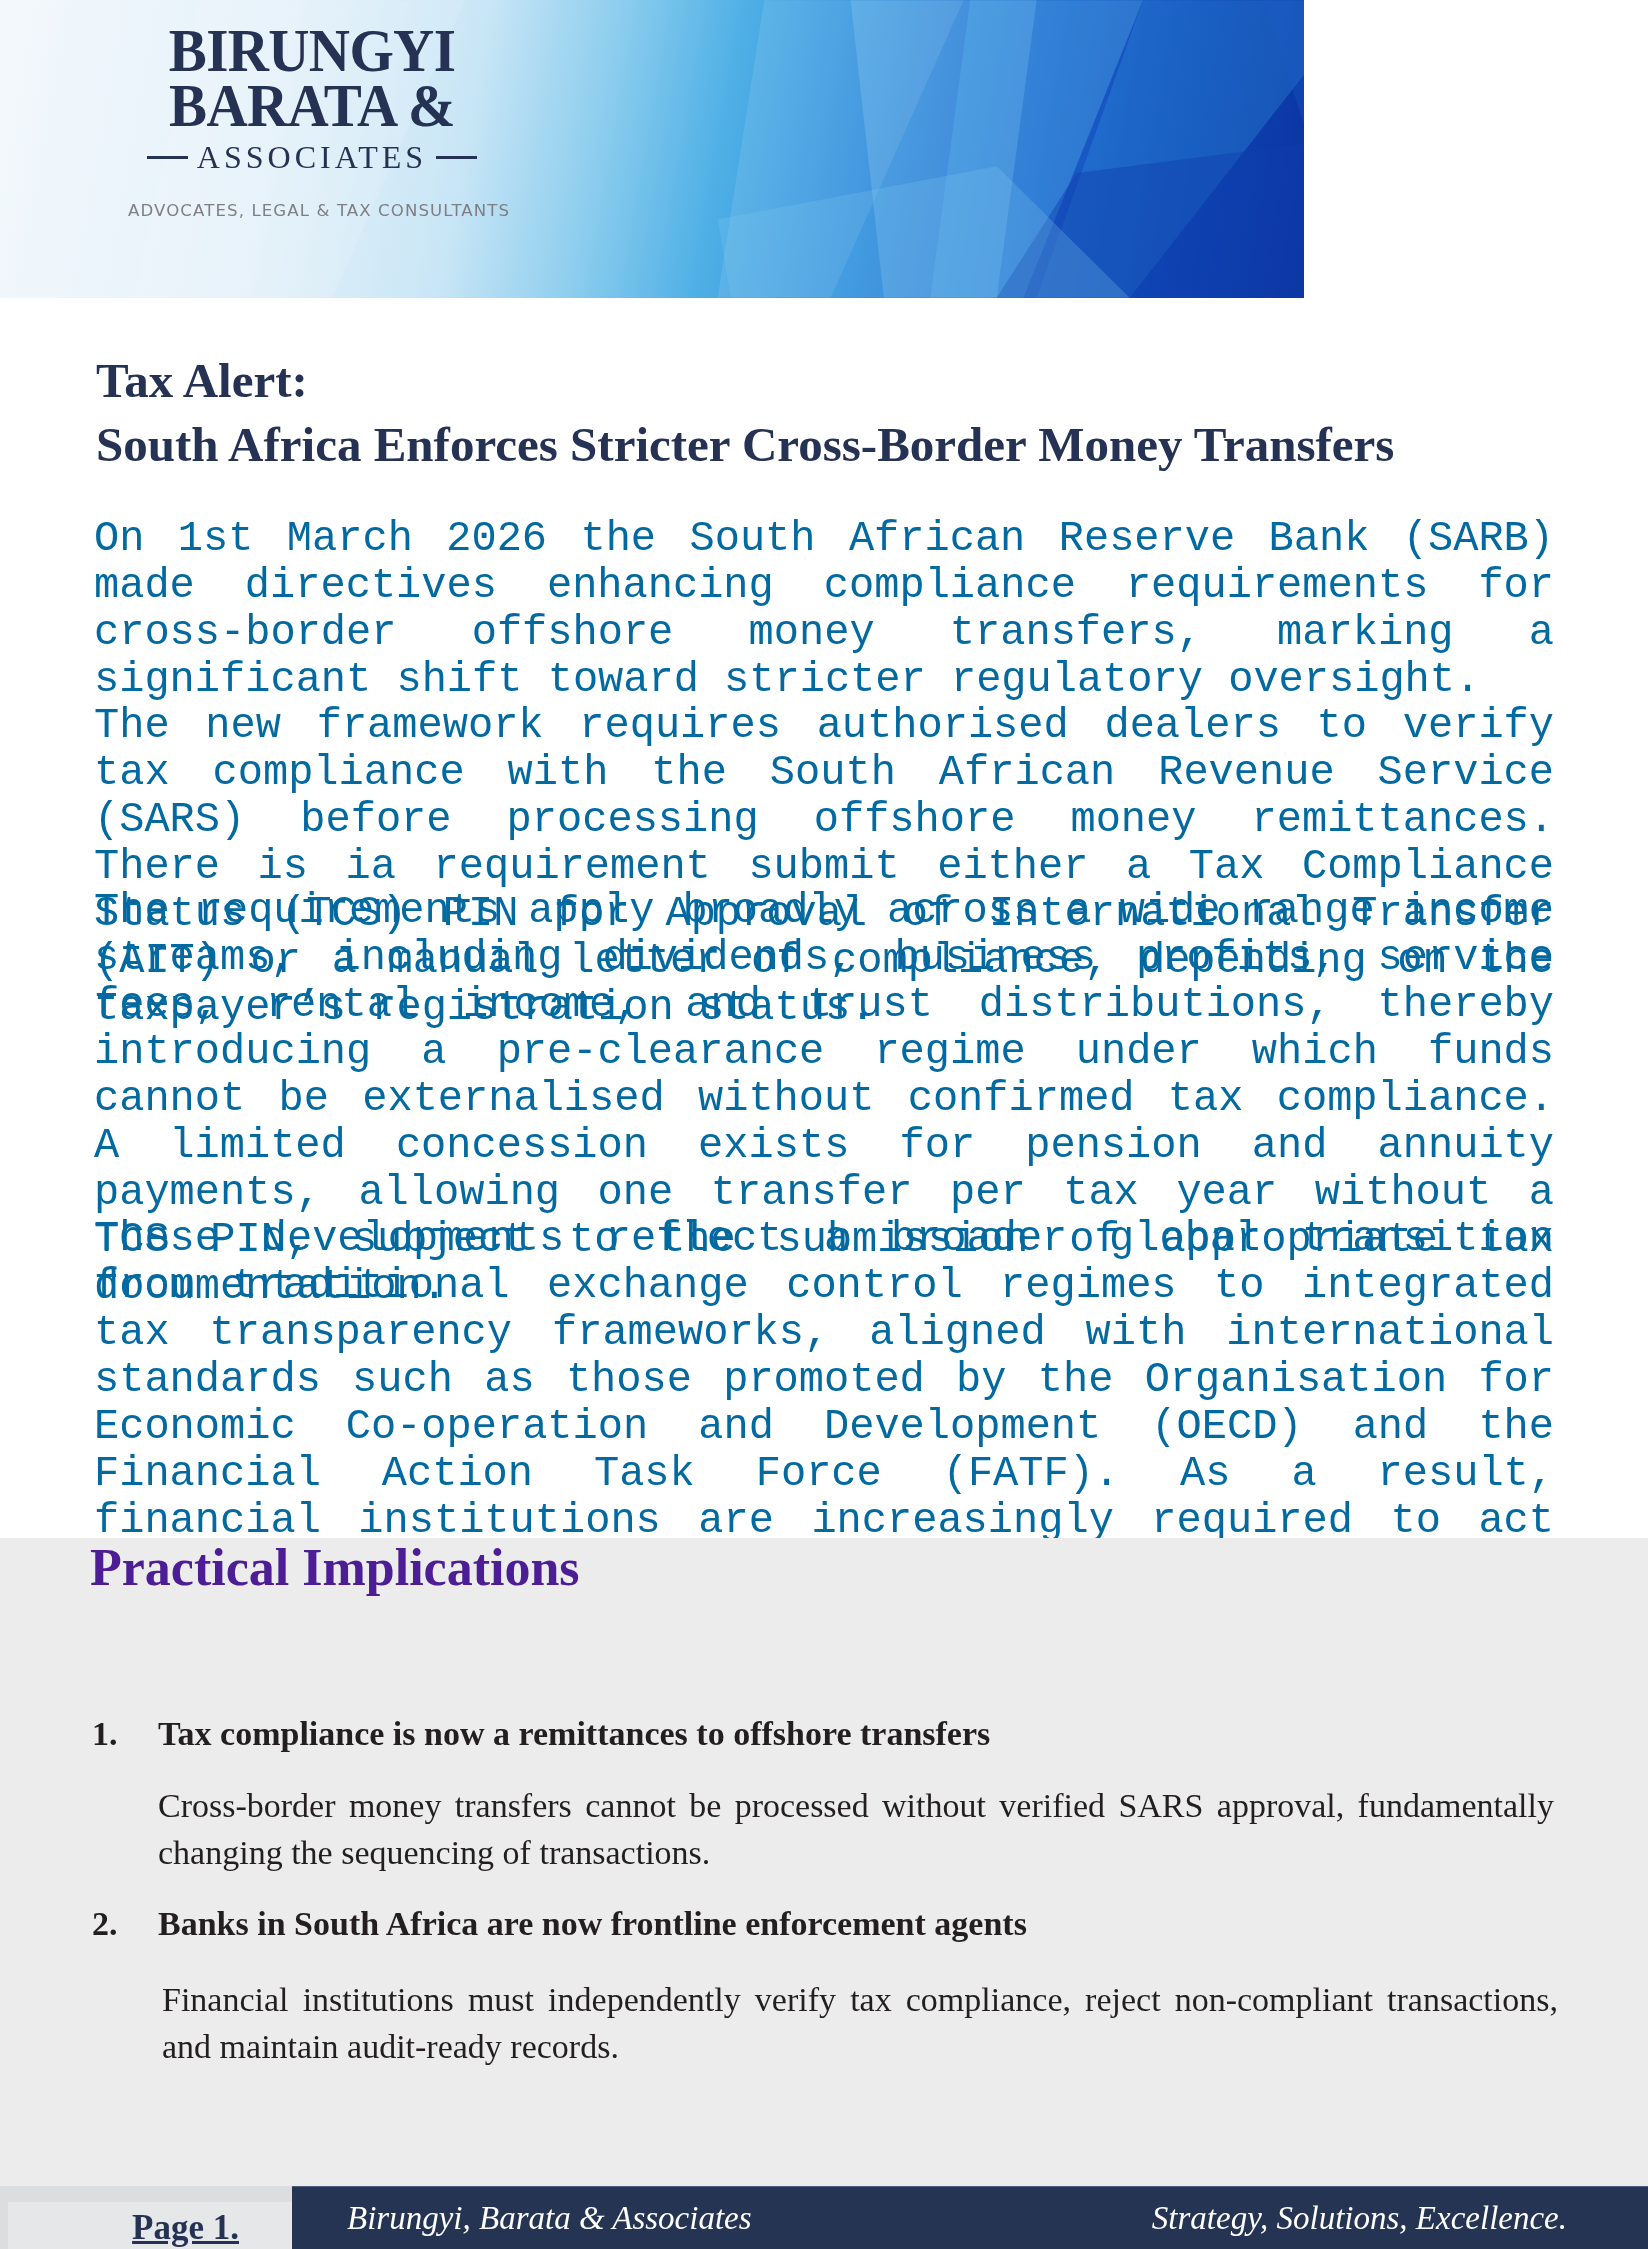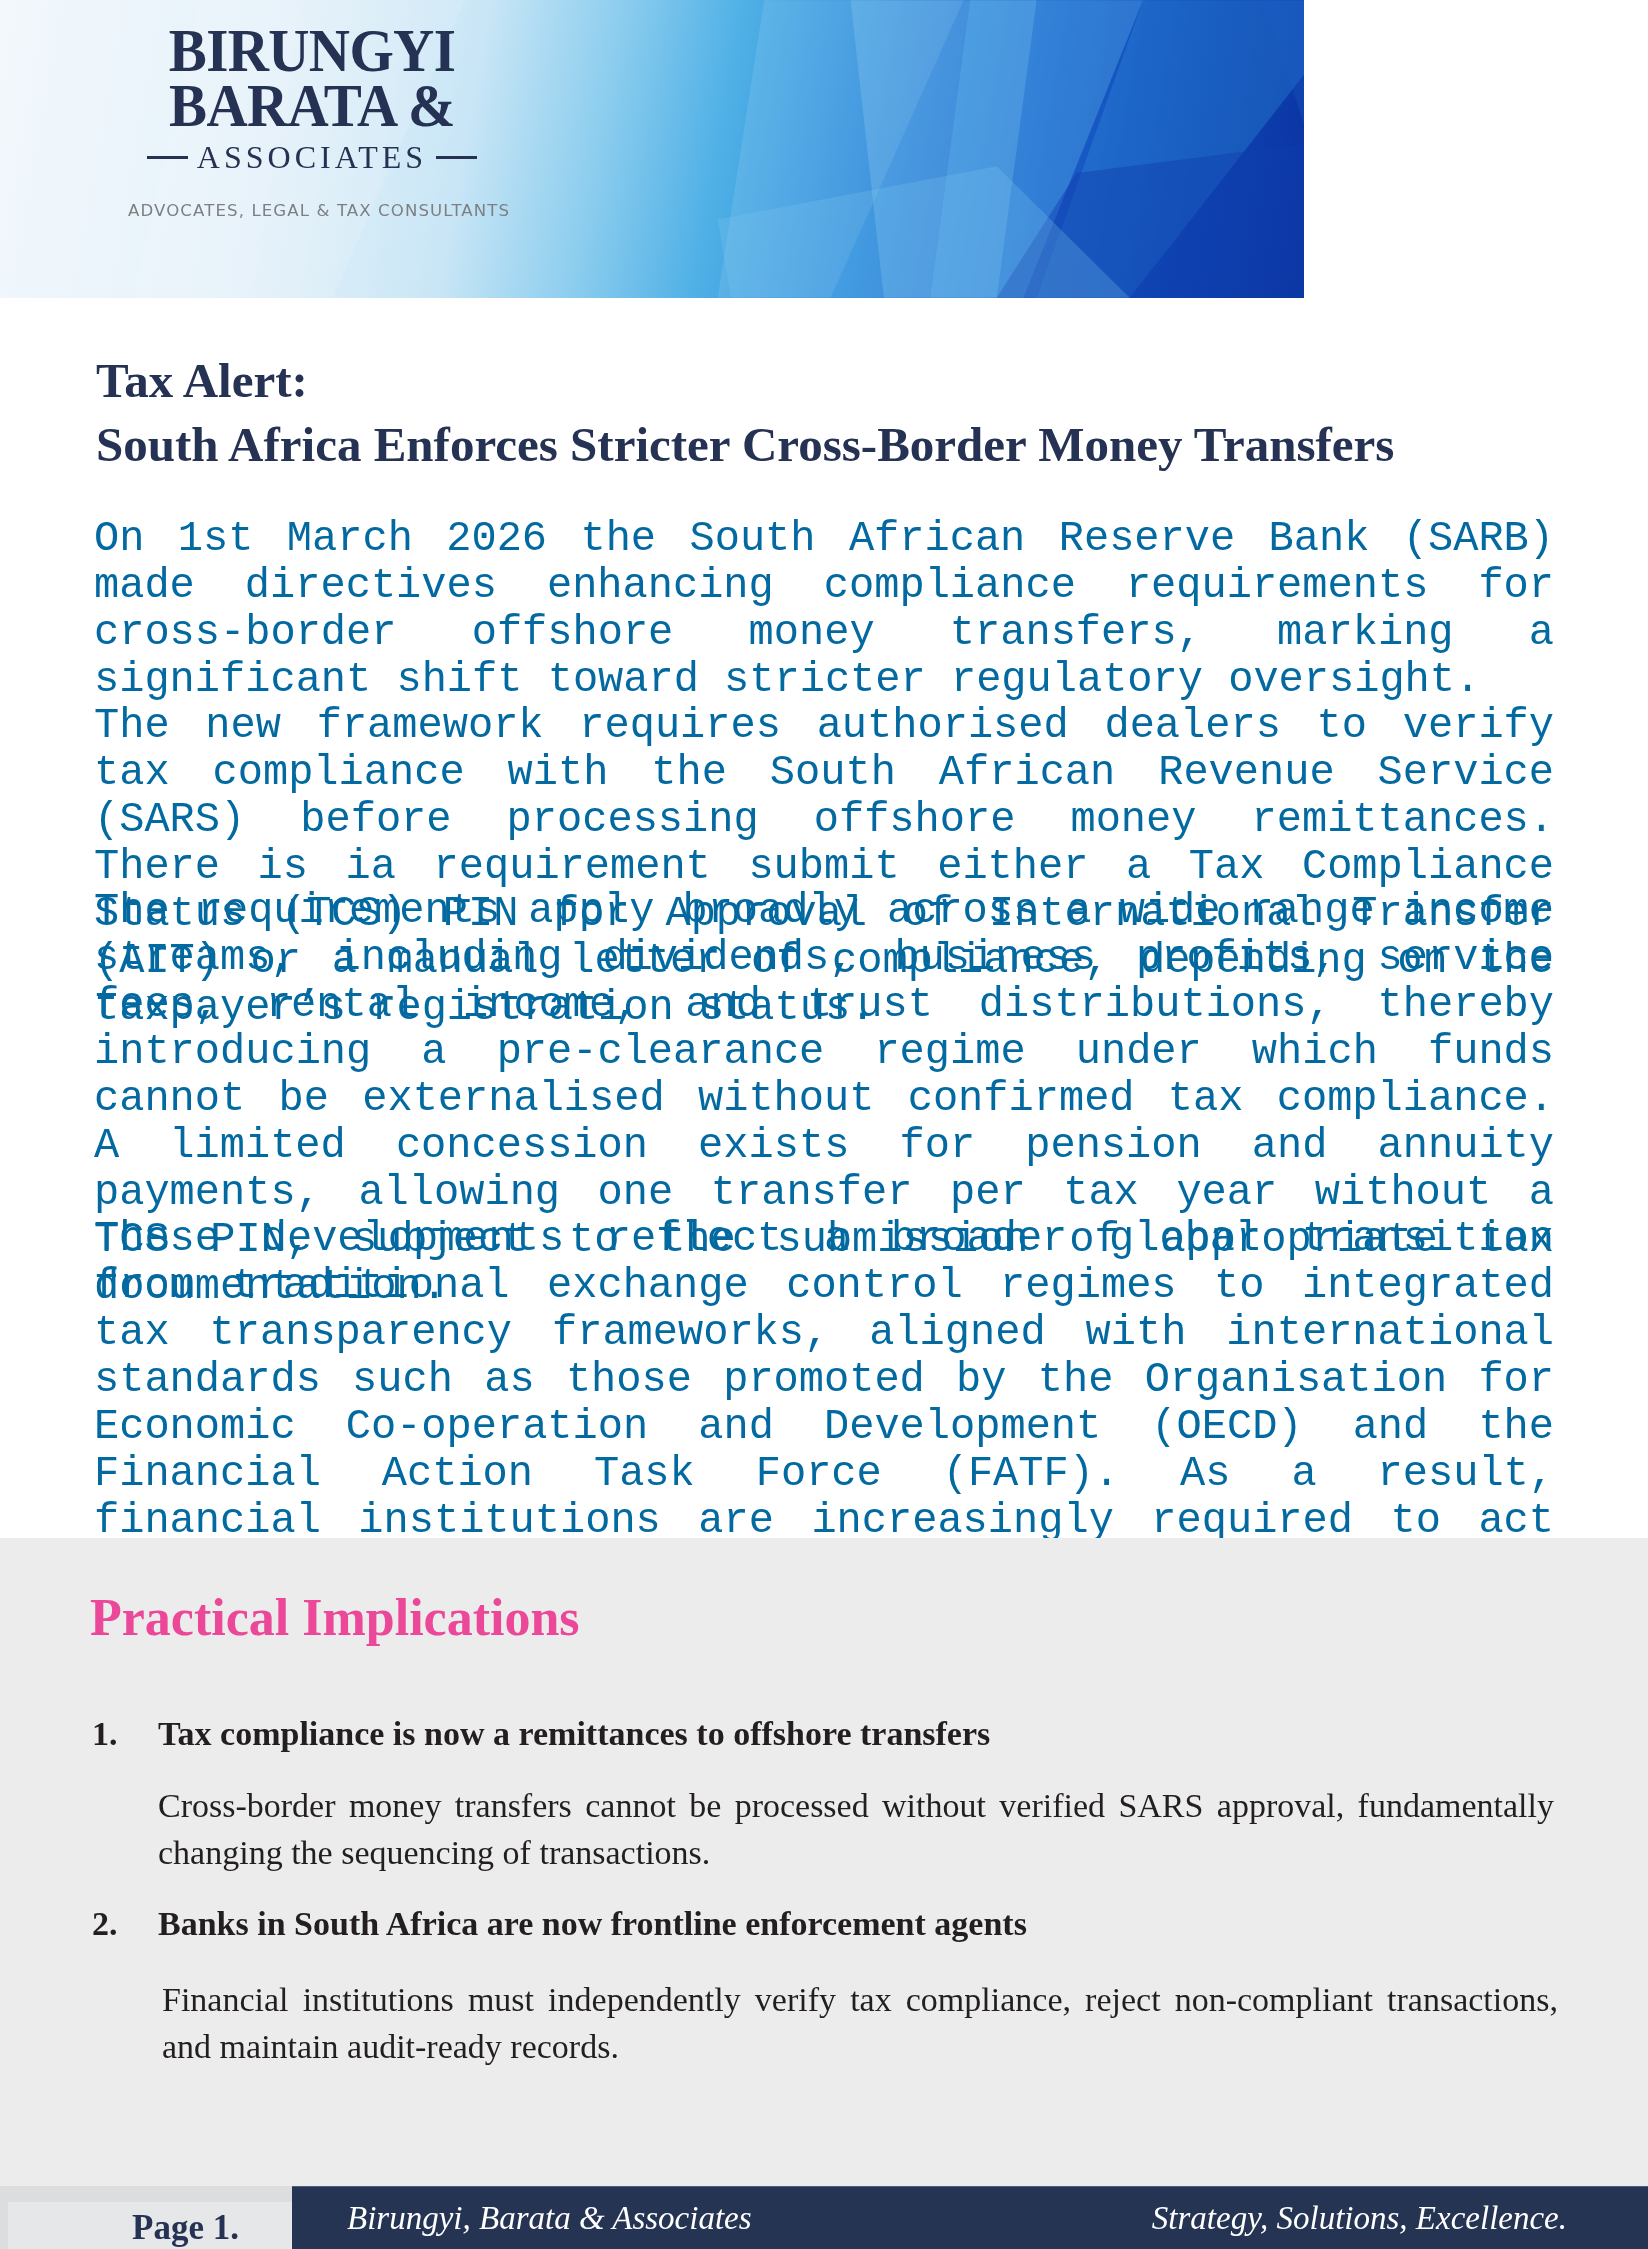--- a/index.html
+++ b/index.html
@@ -50,22 +50,22 @@
   .p1 { top: 516px; }
   .p2 { top: 703px; }
   .p3 { top: 888px; }
   .p4 { top: 1216px; }
 
   .grey-section {
     position: absolute; left: 0; top: 1538px; width: 1648px; height: 648px;
     background: #ececec;
   }
   .section-heading {
-    position: absolute; left: 90px; top: 1585px;
-    font-size: 52px; font-weight: bold; color: #ec4899; line-height: 66px;
+    position: absolute; left: 90px; top: 1535px;
+    font-size: 52px; font-weight: bold; color: #4c1d95; line-height: 66px;
   }
   .impl-item { position: absolute; left: 92px; width: 1462px; }
   .impl-num {
     position: absolute; left: 0; top: 0; font-size: 34px; font-weight: bold; color: #231f20;
     line-height: 47px;
   }
   .impl-title {
     position: absolute; left: 66px; top: 0; font-size: 34px; font-weight: bold; color: #231f20;
     line-height: 47px; white-space: nowrap;
   }
@@ -84,21 +84,21 @@
   .page-box {
     position: absolute; left: 0; top: -1.3px; width: 292px; height: 65px;
     background: #dcdddf;
   }
   .page-box-inner {
     position: absolute; left: 8px; top: 16.6px; width: 284px; height: 49px;
     background: #e6e7e8;
   }
   .page-label {
     position: absolute; right: 53px; top: 4px;
-    font-size: 35px; font-weight: bold; color: #253253; line-height: 44px;
+    font-size: 35px; font-weight: bold; color: #253253; line-height: 44px; text-decoration: underline;
   }
   .footer-firm {
     position: absolute; left: 347px; top: 9.3px;
     font-style: italic; font-size: 33px; color: #ffffff; line-height: 44px;
   }
   .footer-motto {
     position: absolute; right: 81px; top: 9.3px;
     font-style: italic; font-size: 33px; color: #ffffff; line-height: 44px;
   }
 </style>

